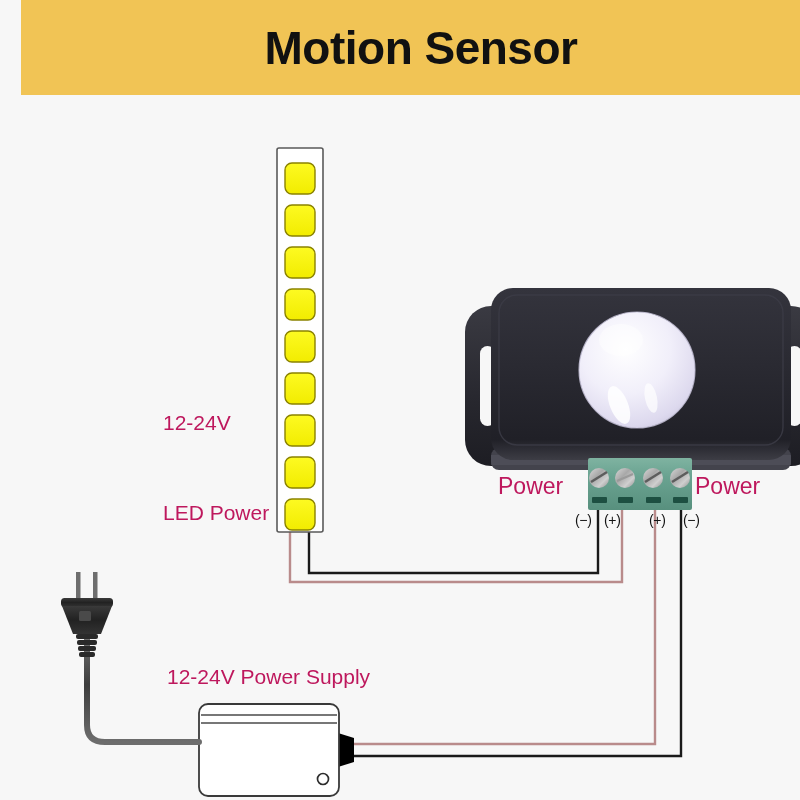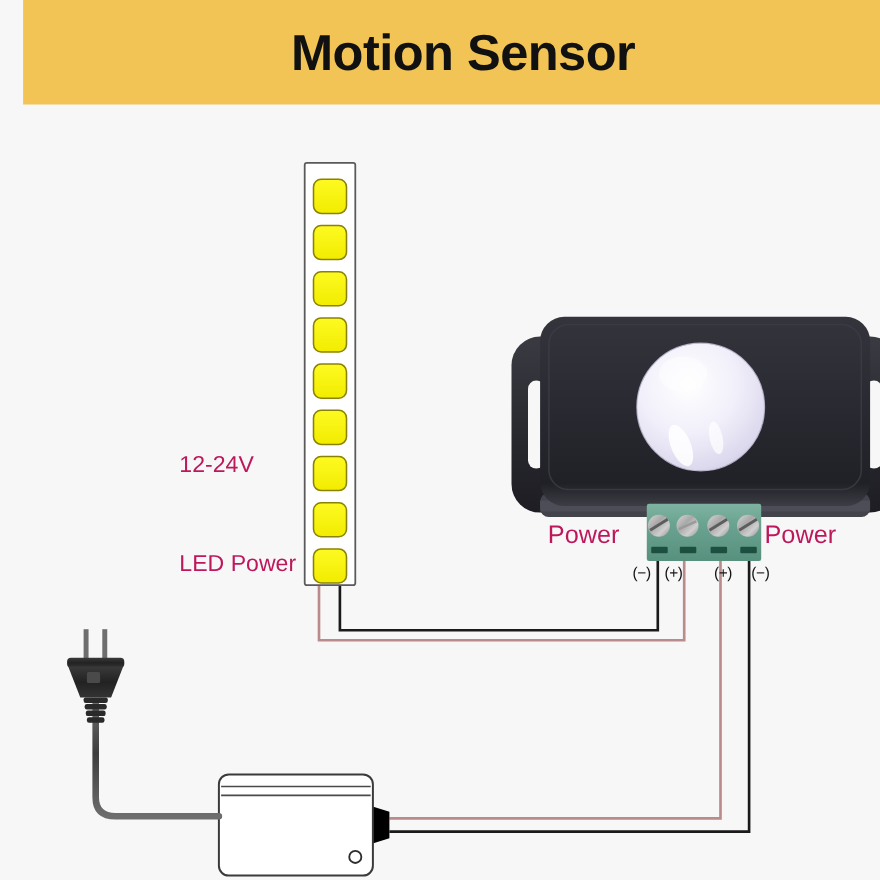--- a/index.html
+++ b/index.html
@@ -197,19 +197,20 @@
     </g>
   </svg>
 
   <div class="lbl" id="led-label">
     <div>12-24V</div>
     <div>LED Power</div>
   </div>
 
   <div class="lbl" id="output-label">Power</div>
   <div class="lbl" id="input-label">Power</div>
+  <div class="lbl" id="ps-label">12-24V Power Supply</div>
 
   <div class="pol" style="left:554px;top:512px;">(−)</div>
   <div class="pol" style="left:583px;top:512px;">(+)</div>
   <div class="pol" style="left:628px;top:512px;">(+)</div>
   <div class="pol" style="left:662px;top:512px;">(−)</div>
 
 </div>
 
 </body></html>

